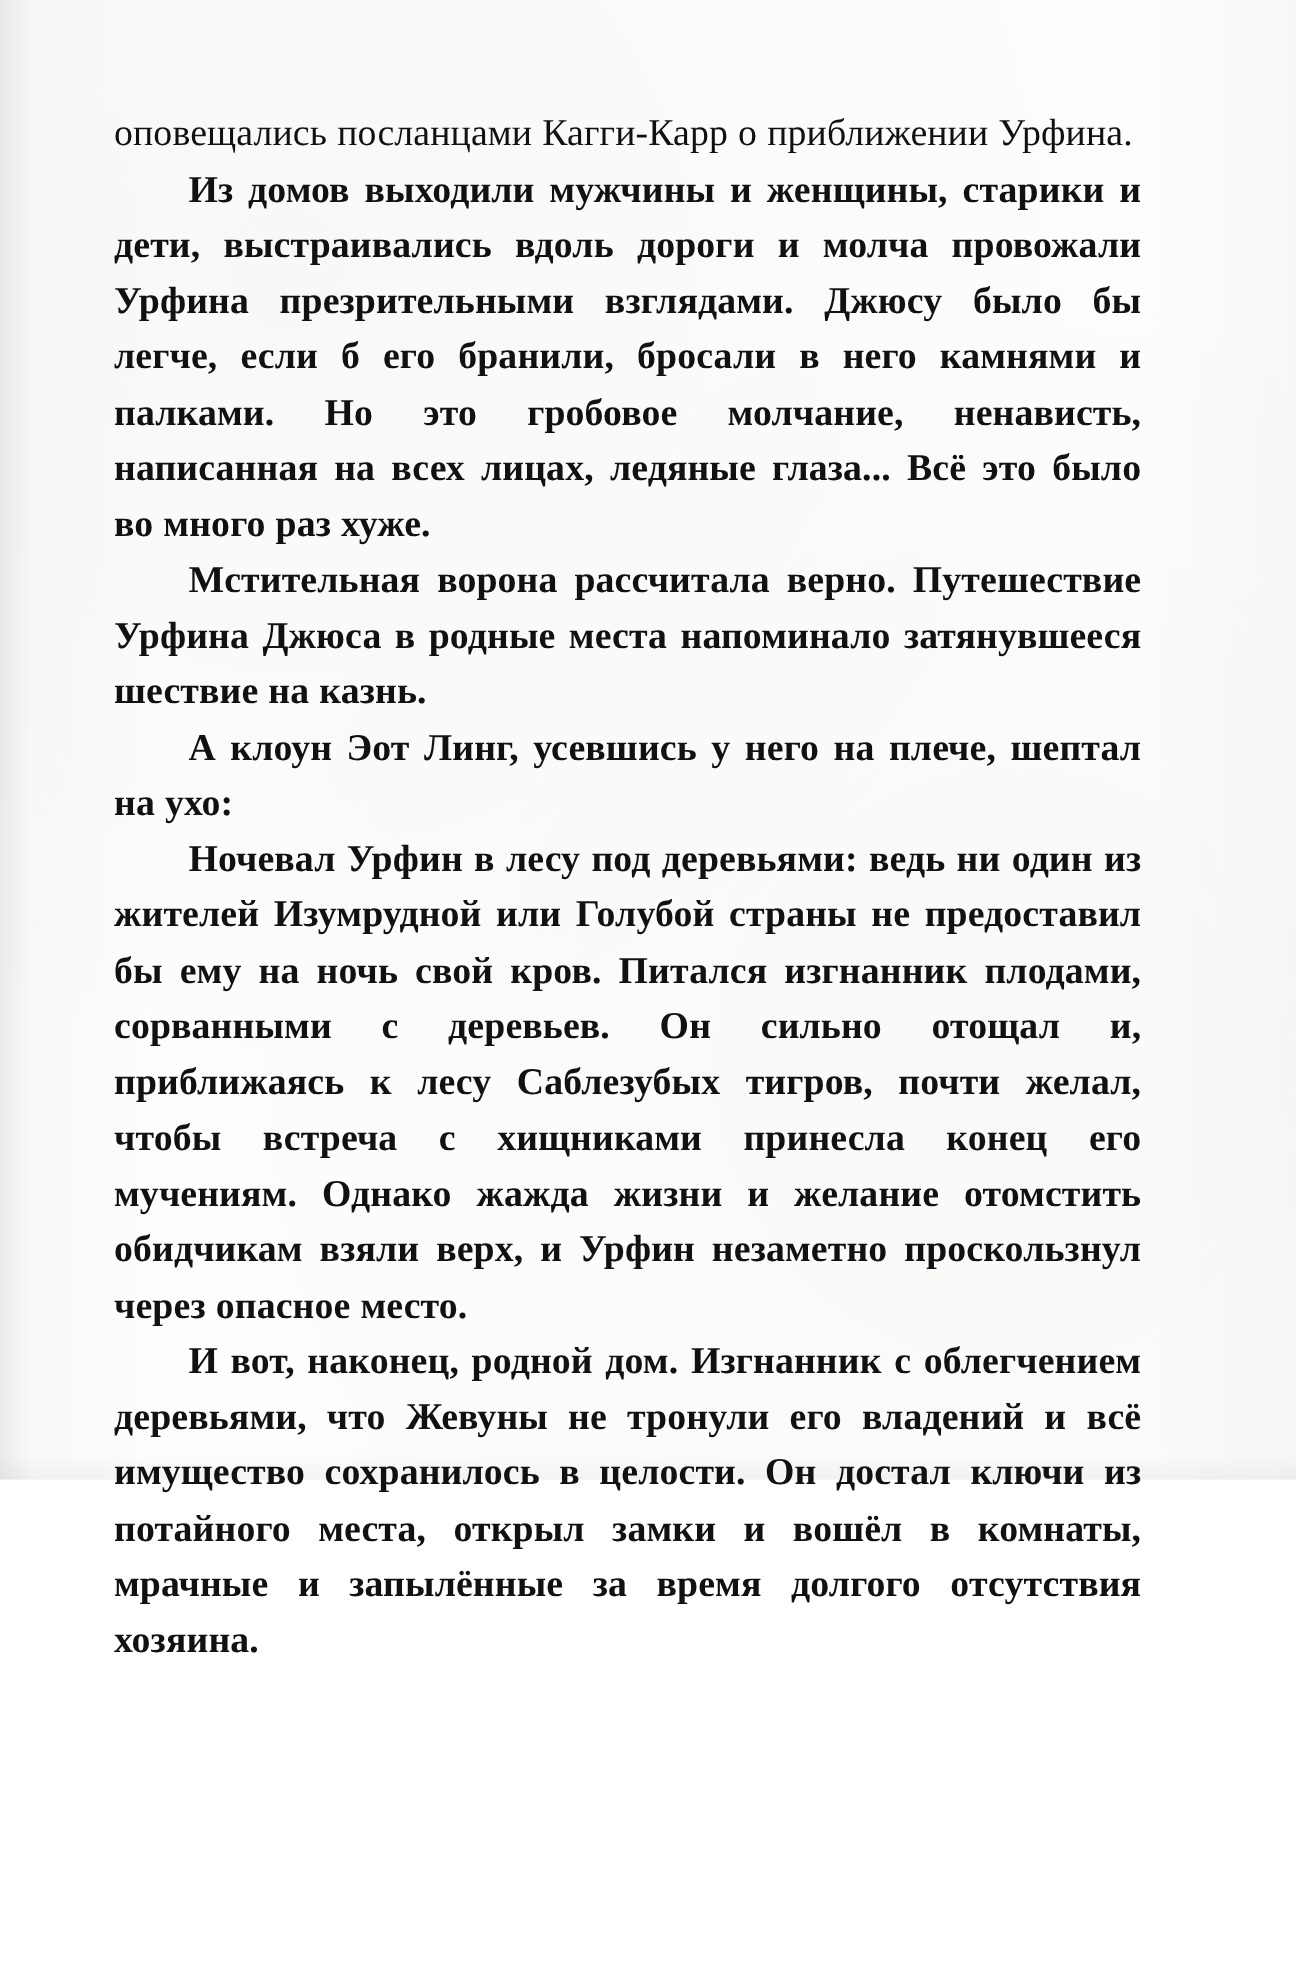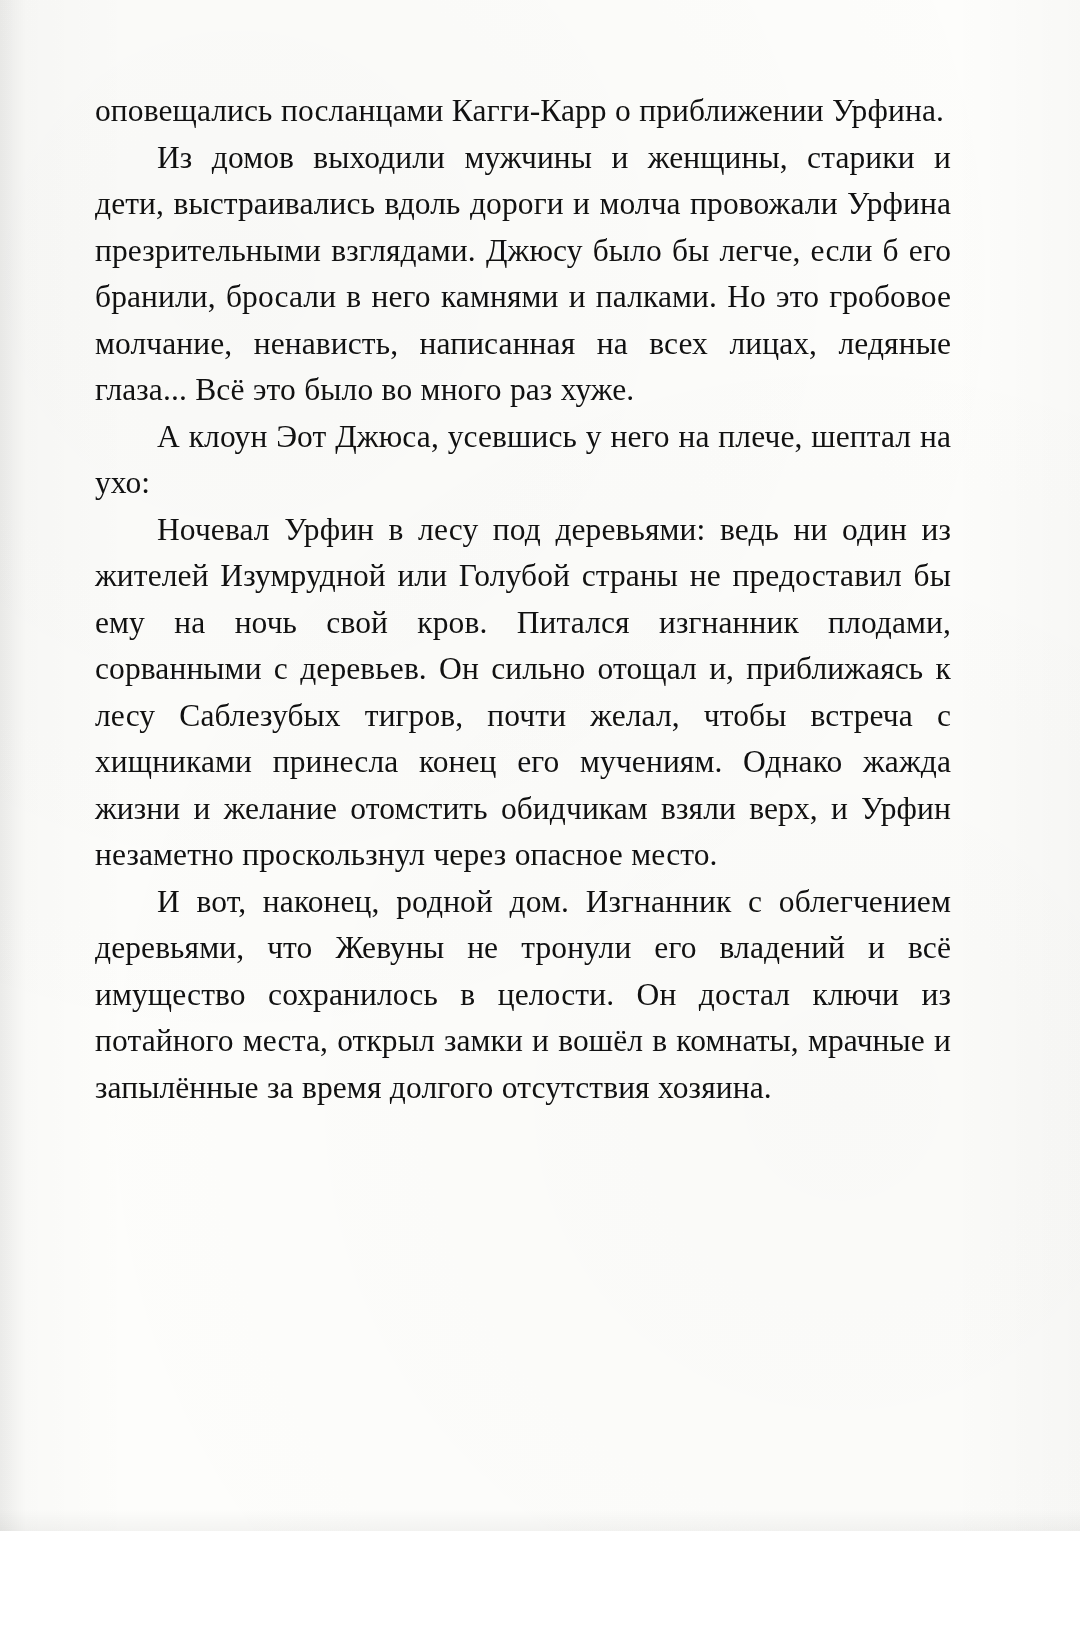--- a/index.html
+++ b/index.html
@@ -10,21 +10,21 @@
   body {
     width: 1080px;
     height: 1649px;
     font-family: "Liberation Serif", "DejaVu Serif", serif;
     color: #111111;
     overflow: hidden;
   }
   .page {
     position: relative;
     width: 1080px;
-    height: 1531px;
+    height: 1233px;
     background: #fdfdfb;
   }
   
   .page::before {
     content: "";
     position: absolute;
     inset: 0;
     background:
       radial-gradient(circle at 22% 18%, rgba(0,0,0,0.018), rgba(0,0,0,0) 55%),
       radial-gradient(circle at 78% 72%, rgba(0,0,0,0.015), rgba(0,0,0,0) 60%),
@@ -42,20 +42,21 @@
     font-size: 31.5px;
     line-height: 46.5px;
     text-align: justify;
     text-justify: inter-word;
     letter-spacing: 0.1px;
     word-spacing: 0.4px;
     -webkit-font-smoothing: antialiased;
   }
   p.para.indent {
     text-indent: 62px;
+    font-weight: bold;
   }
   .page-number {
     position: absolute;
     left: 0;
     right: 0;
     bottom: 96px;
     text-align: center;
     font-size: 26px;
     color: #2a2a2a;
   }
@@ -77,19 +78,20 @@
 </head>
 <body>
 
 <div class="page">
   <div class="edge-shadow-left"></div>
   <div class="edge-shadow-bottom"></div>
 
   <div class="text-column">
     <p class="para">оповещались посланцами Кагги-Карр о приближении Урфина.</p>
     <p class="para indent">Из домов выходили мужчины и женщины, старики и дети, выстраивались вдоль дороги и молча провожали Урфина презрительными взглядами. Джюсу было бы легче, если б его бранили, бросали в него камнями и палками. Но это гробовое молчание, ненависть, написанная на всех лицах, ледяные глаза... Всё это было во много раз хуже.</p>
-    <p class="para indent">А клоун Эот Джюса, усевшись у него на плече, шептал на ухо:</p>
+    <p class="para indent">Мстительная ворона рассчитала верно. Путешествие Урфина Джюса в родные места напоминало затянувшееся шествие на казнь.</p>
+    <p class="para indent">А клоун Эот Линг, усевшись у него на плече, шептал на ухо:</p>
     <p class="para indent">Ночевал Урфин в лесу под деревьями: ведь ни один из жителей Изумрудной или Голубой страны не предоставил бы ему на ночь свой кров. Питался изгнанник плодами, сорванными с деревьев. Он сильно отощал и, приближаясь к лесу Саблезубых тигров, почти желал, чтобы встреча с хищниками принесла конец его мучениям. Однако жажда жизни и желание отомстить обидчикам взяли верх, и Урфин незаметно проскользнул через опасное место.</p>
     <p class="para indent">И вот, наконец, родной дом. Изгнанник с облегчением деревьями, что Жевуны не тронули его владений и всё имущество сохранилось в целости. Он достал ключи из потайного места, открыл замки и вошёл в комнаты, мрачные и запылённые за время долгого отсутствия хозяина.</p>
   </div>
 
   <div class="page-number"></div>
 </div>
 
 </body></html>

